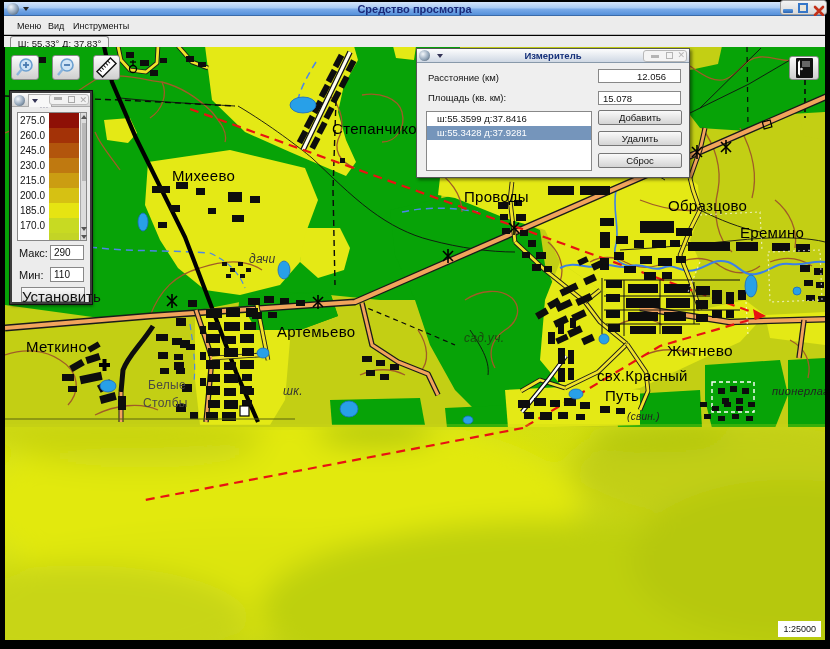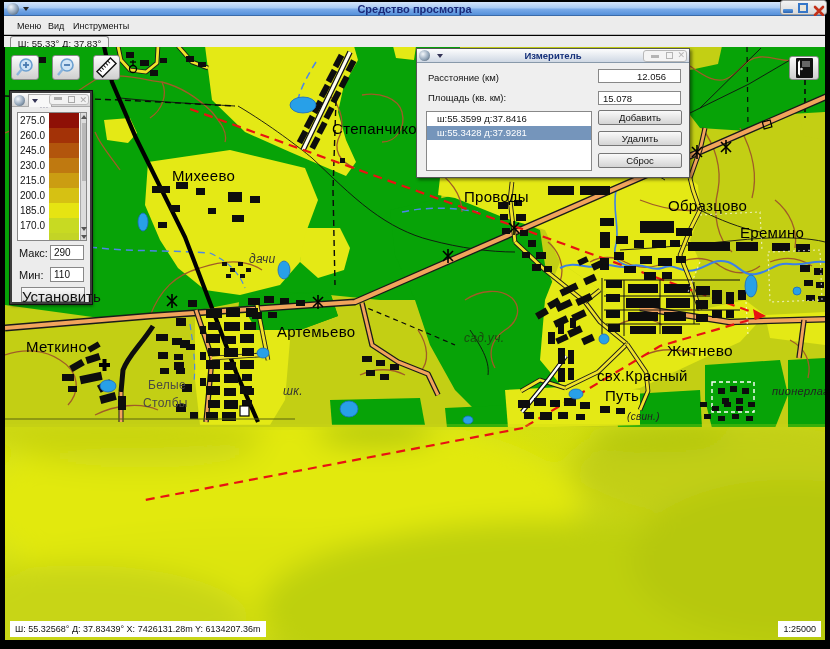--- a/index.html
+++ b/index.html
@@ -498,21 +498,20 @@
         <text x="277" y="337" style="font-family:Liberation Sans,sans-serif;font-size:15px;fill:#000;font-weight:normal;letter-spacing:0.3px;" text-anchor="start">Артемьево</text>
         <text x="26" y="352" style="font-family:Liberation Sans,sans-serif;font-size:15px;fill:#000;font-weight:normal;letter-spacing:0.3px;" text-anchor="start">Меткино</text>
         <text x="148" y="389" style="font-family:Liberation Sans,sans-serif;font-size:12px;fill:#4a4a42;font-weight:normal;letter-spacing:0.3px;" text-anchor="start">Белые</text>
         <text x="143" y="407" style="font-family:Liberation Sans,sans-serif;font-size:12px;fill:#4a4a42;font-weight:normal;letter-spacing:0.3px;" text-anchor="start">Столбы</text>
         <text x="249" y="263" style="font-family:Liberation Sans,sans-serif;font-size:12px;fill:#333;font-weight:normal;letter-spacing:0.3px;font-style:italic" text-anchor="start">дачи</text>
         <text x="283" y="395" style="font-family:Liberation Sans,sans-serif;font-size:12px;fill:#333;font-weight:normal;letter-spacing:0.3px;font-style:italic" text-anchor="start">шк.</text>
         <text x="464" y="342" style="font-family:Liberation Sans,sans-serif;font-size:12px;fill:#1a4a10;font-weight:normal;letter-spacing:0.3px;font-style:italic" text-anchor="start">сад.уч.</text>
         <text x="772" y="395" style="font-family:Liberation Sans,sans-serif;font-size:11px;fill:#222;font-weight:normal;letter-spacing:0.3px;font-style:italic" text-anchor="start">пионерлаг</text>
         <text x="627" y="420" style="font-family:Liberation Sans,sans-serif;font-size:10px;fill:#222;font-weight:normal;letter-spacing:0.3px;font-style:italic" text-anchor="start">(свин.)</text>
       </svg></div>
- <div id="stat1">Ш: 55.32568° Д: 37.83439° X: 7426131.28m Y: 6134207.36m</div>
  <div id="stat2">1:25000</div>
 
  <div class="zbtn" style="left:11px;top:55px;">
   <svg width="26" height="23" viewBox="0 0 26 23">
    <circle cx="14" cy="9" r="6" fill="#cfe4f6" stroke="#6a9fd0" stroke-width="1.6"></circle>
    <line x1="11" y1="9" x2="17" y2="9" stroke="#4a7ab0" stroke-width="1.8"></line>
    <line x1="14" y1="6" x2="14" y2="12" stroke="#4a7ab0" stroke-width="1.8"></line>
    <line x1="10" y1="13" x2="5" y2="19" stroke="#8ab4dc" stroke-width="2.4"></line>
   </svg>
  </div>

